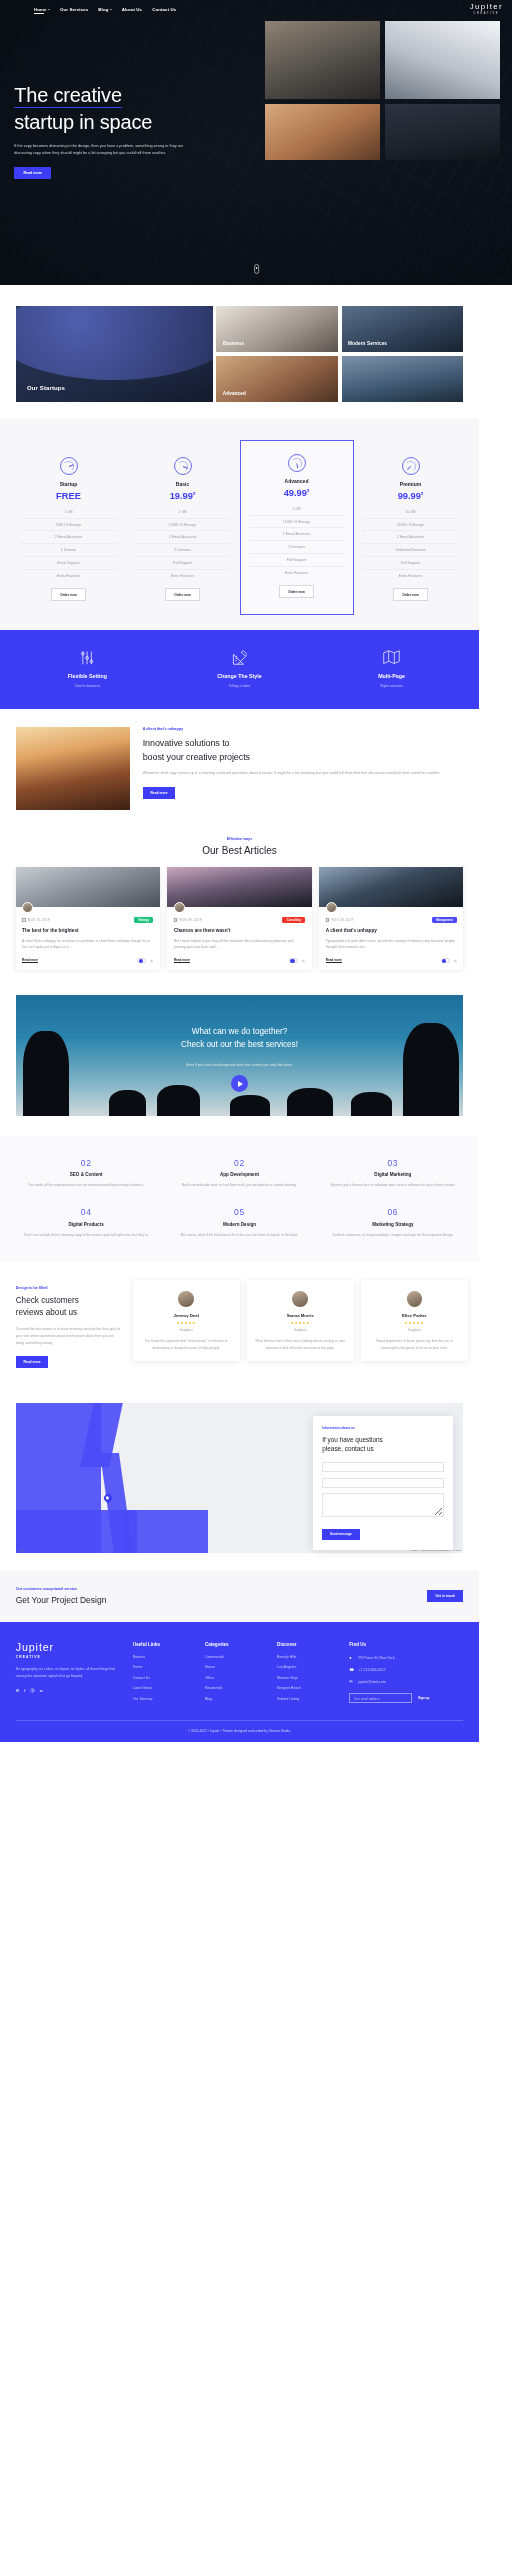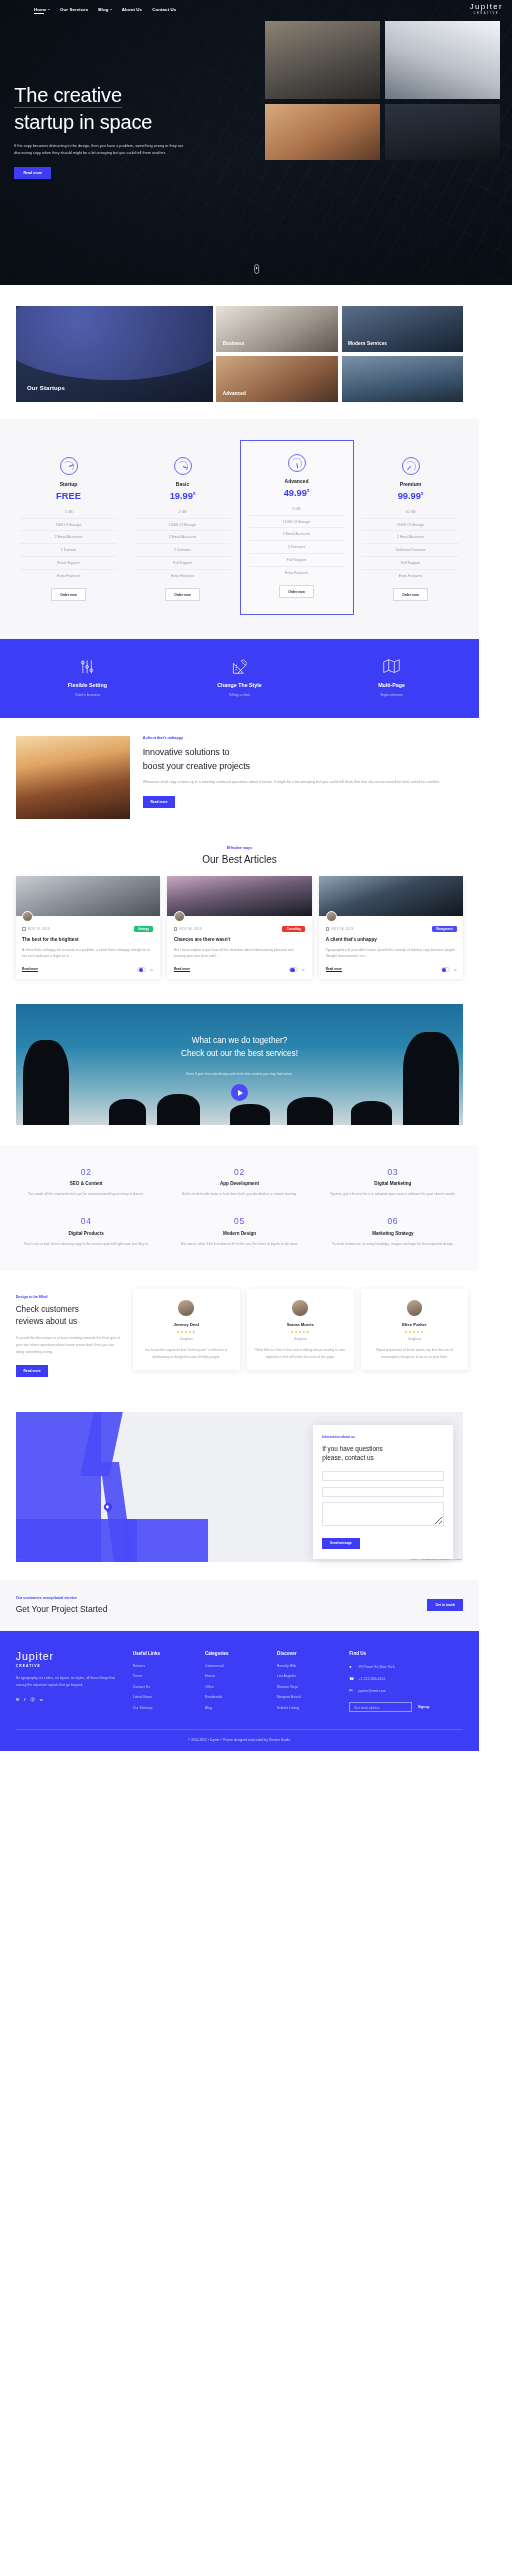--- a/index.html
+++ b/index.html
@@ -64,21 +64,21 @@
     border-radius:50%; background:radial-gradient(circle at 35% 35%, rgba(88,102,190,.85), rgba(38,48,92,.9)); }
   .cat-b { background:linear-gradient(150deg,#e9e3dc,#9b9289 60%,#5b544e); }
   .cat-c { background:linear-gradient(160deg,#5b6f8a,#2e3f55 60%,#18222f); }
   .cat-d { background:linear-gradient(150deg,#cfa880,#8d5f43 60%,#4c3223); }
   .cat-e { background:linear-gradient(170deg,#7d92aa,#3d566f 60%,#1d2c3a); }
   .cat-label { position:relative; z-index:2; color:#fff; font-size:4.7px; font-weight:600;
     padding:0 0 6.4px 6.4px; letter-spacing:0.1px; }
   .cat-big .cat-label{ font-size:6px; padding:0 0 11.4px 11.4px; }
 
   
-  .pricing { background:#f7f7fa; padding:30px 10px 24px; display:flex; justify-content:center; gap:0; }
+  .pricing { background:#f7f7fa; padding:30px 10px 15px; display:flex; justify-content:center; gap:0; }
   .plan { width:114px; padding:8.5px 8.5px 11.4px; text-align:center; background:transparent; }
   .plan.featured { border:0.7px solid #5b5bf0; background:#fafafd; padding-top:13px; padding-bottom:15.7px;
     margin-top:-8.5px; }
   .gauge { width:18px;height:18px;border-radius:50%; border:0.7px solid #6b6bf2; margin:0 auto 5.7px;
     position:relative; }
   .gauge:before{ content:""; position:absolute; left:2.8px; top:2.8px; right:2.8px; bottom:2.8px;
     border-radius:50%; border:0.7px solid rgba(107,107,242,.45);
     border-bottom-color:transparent; border-left-color:transparent; }
   .gauge:after{ content:""; position:absolute; left:50%; top:50%; width:5px; height:0.7px;
     background:#5b5bf0; transform-origin:left center; }
@@ -581,21 +581,21 @@
       <input class="c-field" placeholder="" style="">
       <input class="c-field" placeholder="" style="">
       <textarea class="c-area" placeholder="" style=""></textarea>
       <span class="c-btn">Send message</span>
     </div>
   </section>
 
   <section class="ctastrip">
     <div class="cta-left">
       <div class="eyebrow">Our customers exceptional service</div>
-      <h2 class="cta-h2">Get Your Project Started</h2>
+      <h2 class="cta-h2">Get Your Project Design</h2>
     </div>
     <span class="cta-btn">Get in touch</span>
   </section>
 
   <div class="footer-wrap">
     <footer class="footer">
       <div class="f-brand">
         <div class="f-logo">Jupiter</div>
         <div class="f-logo-sub">CREATIVE</div>
         <p class="f-desc">No typography, no colors, no layout, no styles, all those things that convey the important signals that go beyond.</p>

